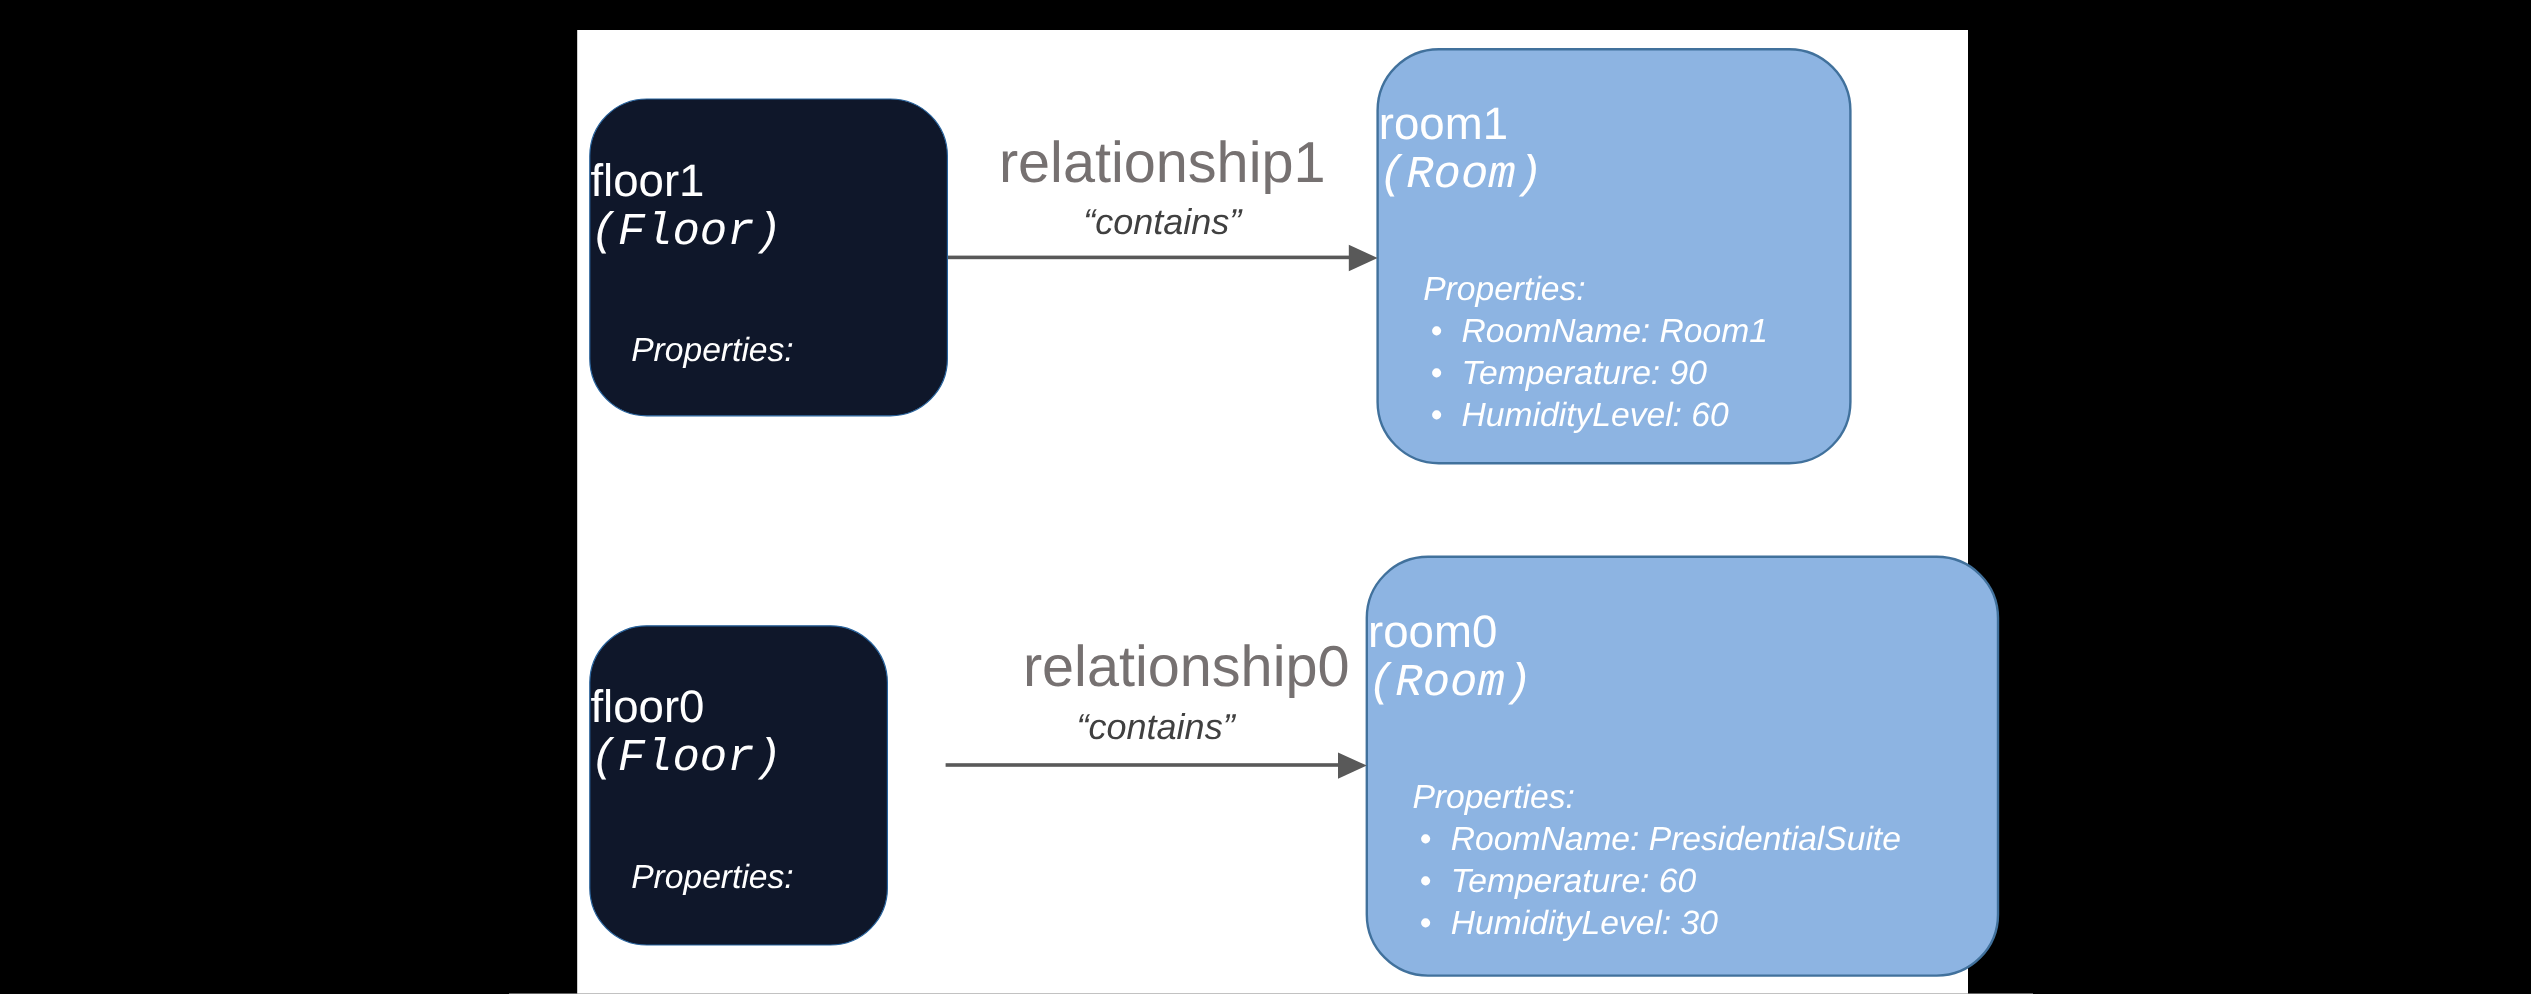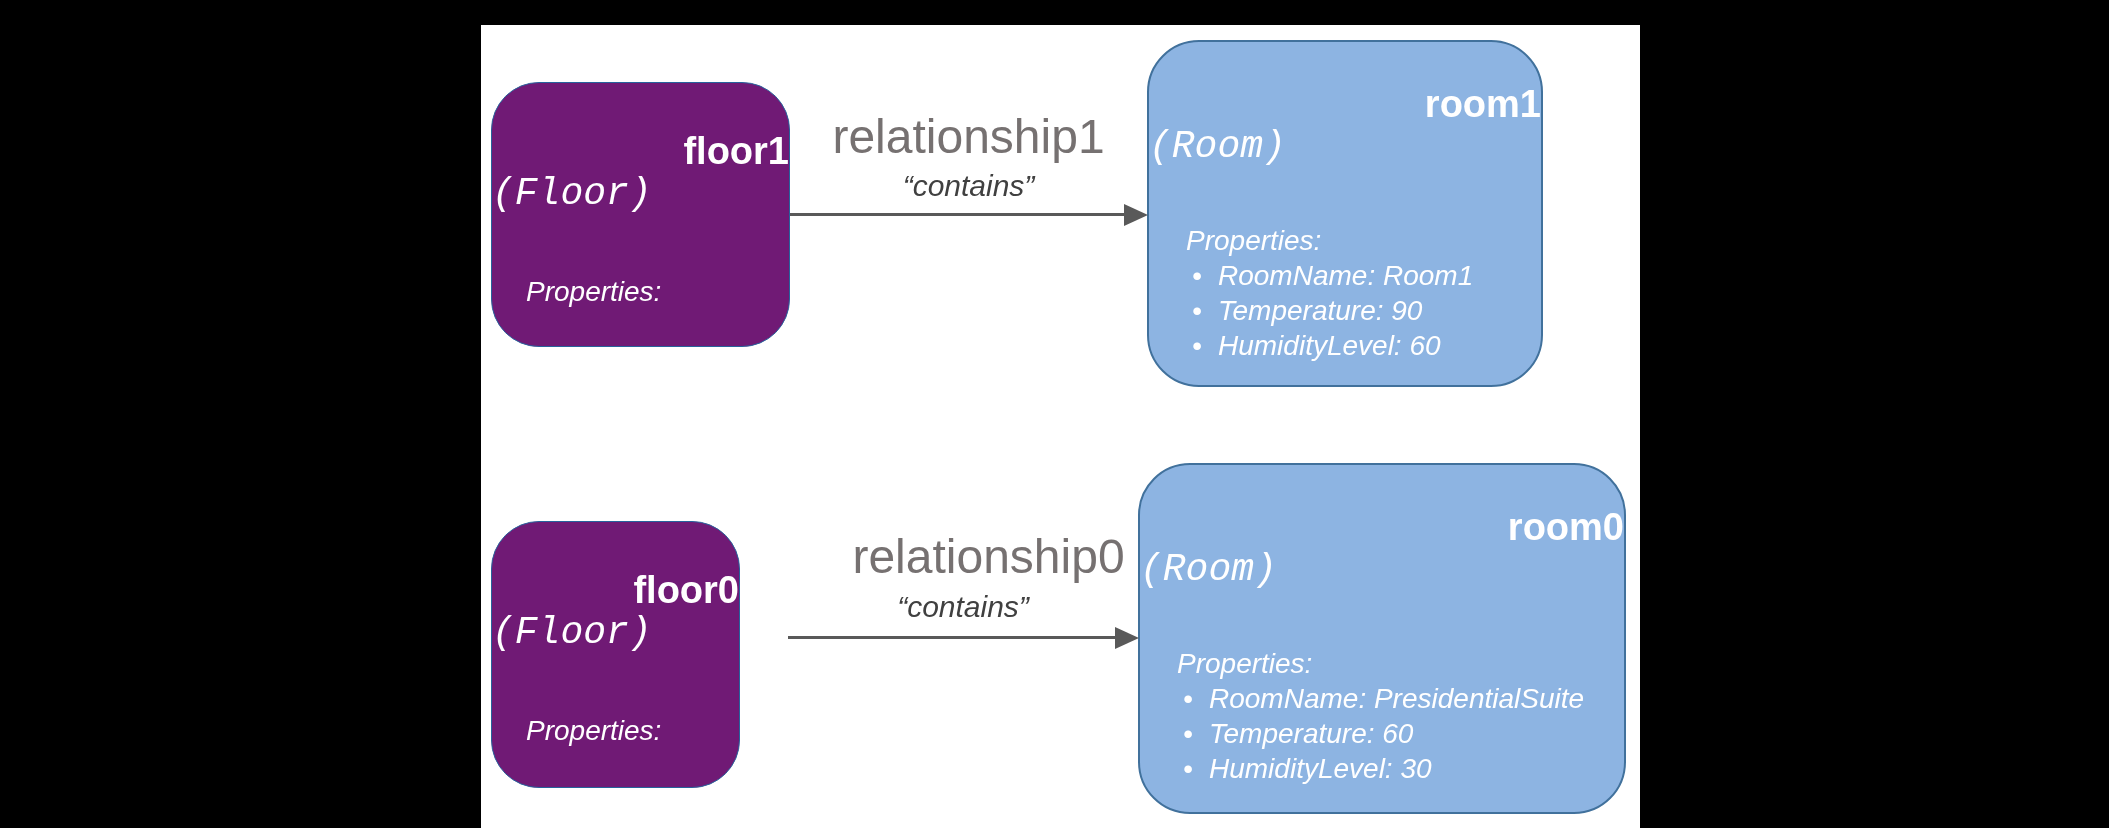--- a/index.html
+++ b/index.html
@@ -9,32 +9,32 @@
     font-family:"Liberation Sans", sans-serif;
   }
   .canvas{
     position:absolute;left:481px;top:25px;width:1159px;height:803px;
     background:#ffffff;
   }
   .node{
     position:absolute;color:#ffffff;box-sizing:border-box;
   }
   .node.floor{
-    background:#701a75;border:1px solid #27629c;border-radius:48px;
+    background:#0f172a;border:1px solid #27629c;border-radius:48px;
   }
   .node.room{
     background:#8DB4E2;border:2px solid #41719C;border-radius:52px;
   }
   #floor1{left:10px;top:57px;width:299px;height:265px;}
   #room1 {left:666px;top:15px;width:396px;height:347px;}
   #floor0{left:10px;top:496px;width:249px;height:267px;}
-  #room0 {left:657px;top:438px;width:488px;height:351px;}
+  #room0 {left:657px;top:438px;width:528px;height:351px;}
 
   .node-title{
-    text-align:right;font-size:38px;font-weight:700;line-height:46px;
+    text-align:left;font-size:38px;font-weight:400;line-height:46px;
   }
   .floor .node-title{margin-top:45px;}
   .room  .node-title{margin-top:39px;}
   .node-type{
     text-align:left;font-size:38px;font-style:italic;line-height:40px;font-family:Liberation Mono, monospace;
   }
   .props{
     font-style:italic;font-size:28px;line-height:35px;
   }
   .floor .props{margin:60px 0 0 34px;}

